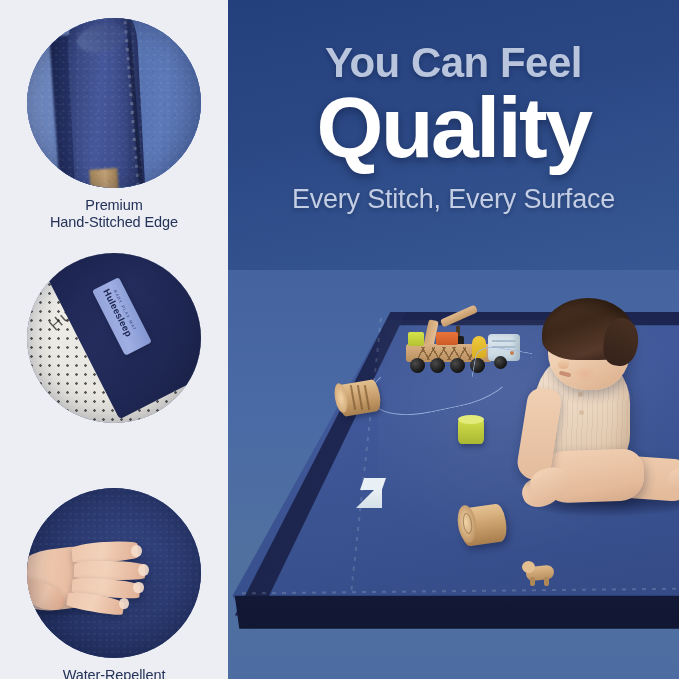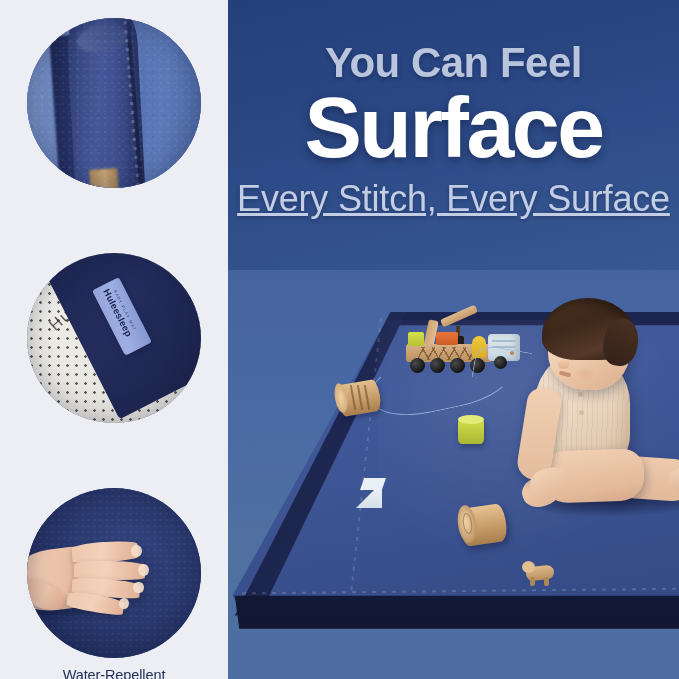--- a/index.html
+++ b/index.html
@@ -220,25 +220,24 @@
   }
   .hl-2 {
     color:#ffffff;
     font-size:86px; font-weight:700; letter-spacing:-2.5px;
     line-height:86px;
     margin-top:-2px;
     text-shadow:0 3px 8px rgba(10,18,46,.45);
   }
   .hl-3 {
     color:#c3cde3;
-    font-size:36px; font-weight:400; letter-spacing:-0.2px;
+    font-size:27px; font-weight:400; letter-spacing:-0.2px;
     line-height:32px;
     margin-top:13px;
     text-shadow:0 2px 4px rgba(10,18,46,.3);
-    text-decoration:underline;
   }
 
   
   .scene { position:absolute; left:0; top:0; width:451px; height:679px; }
   .floor {
     position:absolute; left:0; top:270px; width:451px; height:409px;
     background:linear-gradient(180deg,#44639f 0%,#4a6aa6 35%,#50719f 70%,#4d6da2 100%);
   }
   .floor-far {
     position:absolute; left:0; top:270px; width:451px; height:64px;
@@ -554,20 +553,24 @@
         <div class="fold-left"></div>
         <div class="fold-dark"></div>
         <div class="right-slab"></div>
         <div class="roll-main"></div>
         <div class="roll-top-crease"></div>
         <div class="seam"></div>
         <div class="stitch-row"></div>
         <div class="wood-peek"></div>
         <div class="fab-tex"></div>
         <div class="vig"></div>
+      </div>
+      <div class="feature-caption">
+        <span>Premium</span>
+        <span class="l2">Hand-Stitched Edge</span>
       </div>
     </div>
 
     <div class="feature f2">
       <div class="feature-circle">
         <div class="ns-bg"></div>
         <div class="ns-dots"></div>
         <div class="ns-water">Huloosl</div>
         <div class="ns-navy"></div>
         <div class="ns-tab"></div>
@@ -689,19 +692,19 @@
         <div class="b-brow"></div>
         <div class="b-eye"></div>
         <div class="b-ear"></div>
         <div class="b-hair"></div>
         <div class="b-hair-side"></div>
       </div>
     </div>
 
     <div class="headline-wrap">
       <div class="hl-1">You Can Feel</div>
-      <div class="hl-2">Surface</div>
+      <div class="hl-2">Quality</div>
       <div class="hl-3">Every Stitch, Every Surface</div>
     </div>
 
   </div>
 
 </div>
 
 </body></html>

